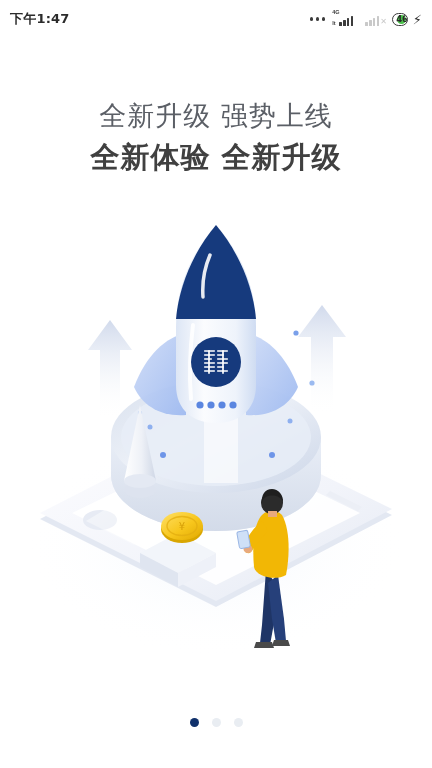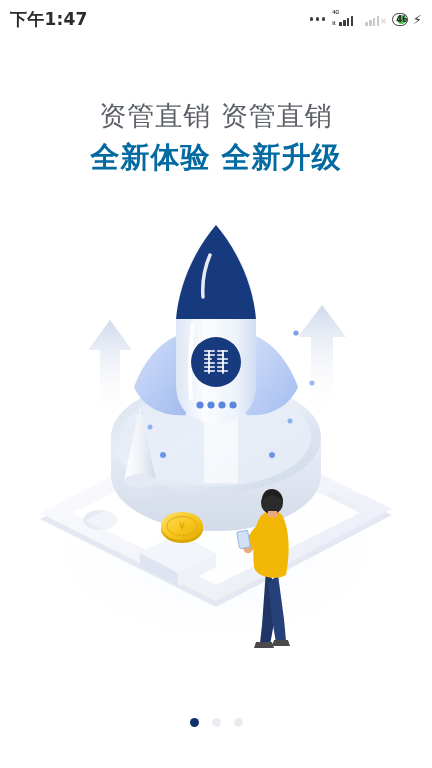--- a/index.html
+++ b/index.html
@@ -24,21 +24,21 @@
     height: 38px;
     display: flex;
     align-items: center;
     justify-content: space-between;
     padding: 0 10px;
     box-sizing: border-box;
     background: #ffffff;
     z-index: 40;
   }
   .status-time {
-    font-size: 17px;
+    font-size: 13px;
     color: #2b2b2b;
     font-weight: 600;
     letter-spacing: 0.2px;
     font-family: "DejaVu Sans", "Liberation Sans", sans-serif;
   }
   .status-right {
     display: flex;
     align-items: center;
     gap: 5px;
   }
@@ -145,21 +145,21 @@
   .title-line1 {
     font-size: 27px;
     color: #5b5f66;
     letter-spacing: 1px;
     line-height: 1.35;
     font-weight: 400;
     font-family: "DejaVu Sans", "Liberation Sans", sans-serif;
   }
   .title-line2 {
     font-size: 29px;
-    color: #0369a1;
+    color: #404040;
     letter-spacing: 1px;
     line-height: 1.35;
     font-weight: 700;
     margin-top: 4px;
     font-family: "DejaVu Sans", "Liberation Sans", sans-serif;
   }
 
   
   .illustration {
     position: absolute;
@@ -230,21 +230,21 @@
     <span class="battery">
       <span class="bfill"></span>
       <span class="btext">46</span>
     </span>
 
     <span class="bolt">⚡</span>
   </div>
 </div>
 
 <div class="headings">
-  <div class="title-line1">资管直销 资管直销</div>
+  <div class="title-line1">全新升级 强势上线</div>
   <div class="title-line2">全新体验 全新升级</div>
 </div>
 
 <div class="illustration">
   <svg viewBox="0 0 432 440" xmlns="http://www.w3.org/2000/svg">
     <defs>
       <linearGradient id="arrowGrad" x1="0" y1="0" x2="0" y2="1">
         <stop offset="0%" stop-color="#ccd6ea" stop-opacity="1"></stop>
         <stop offset="100%" stop-color="#ffffff" stop-opacity="0"></stop>
       </linearGradient>

